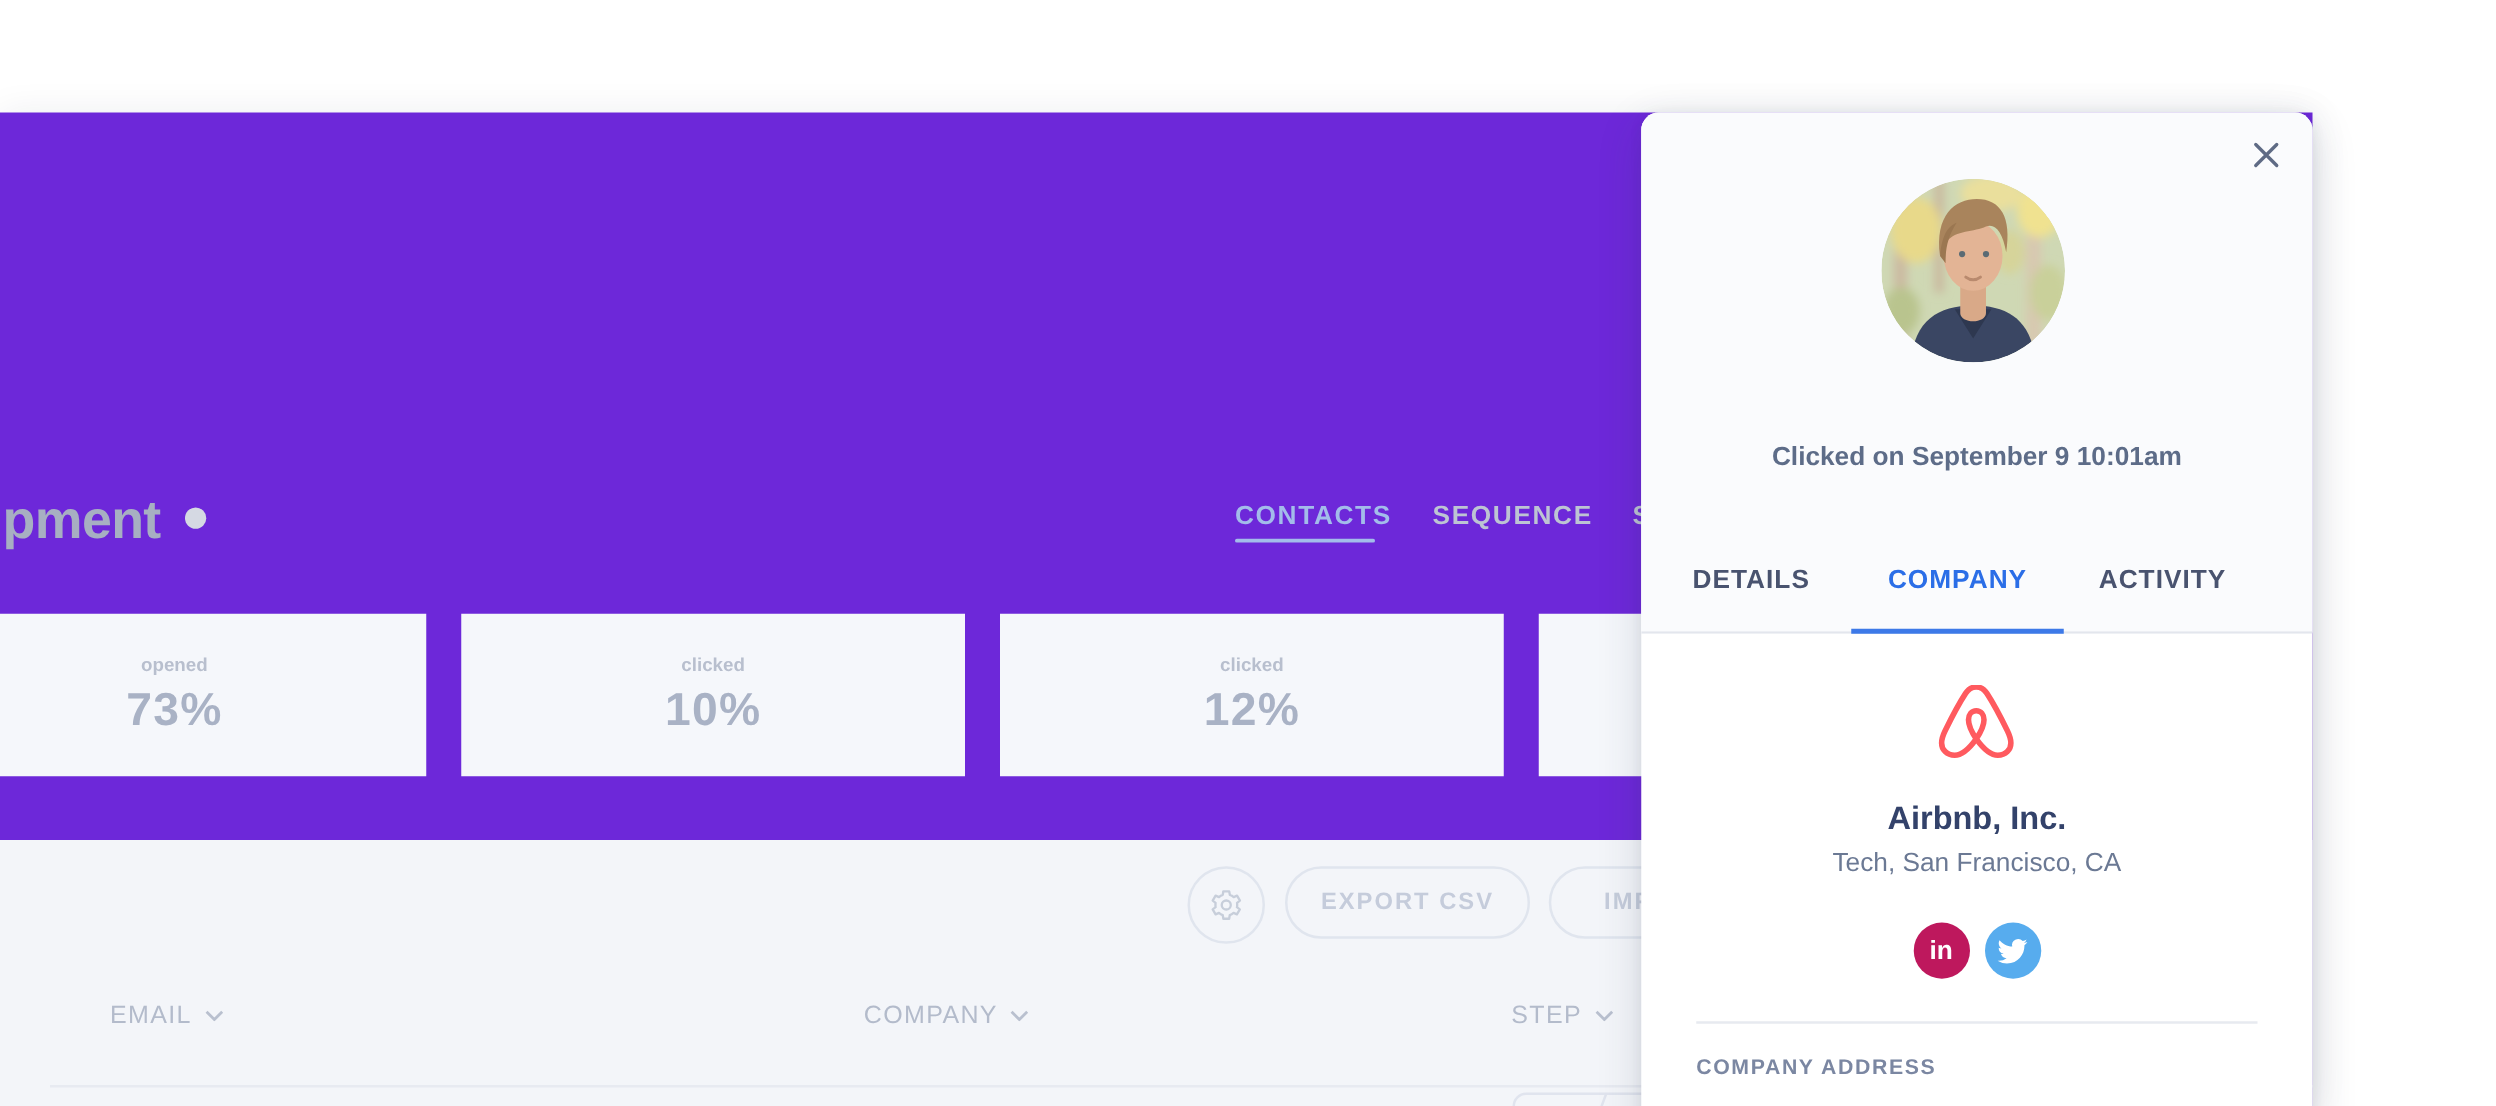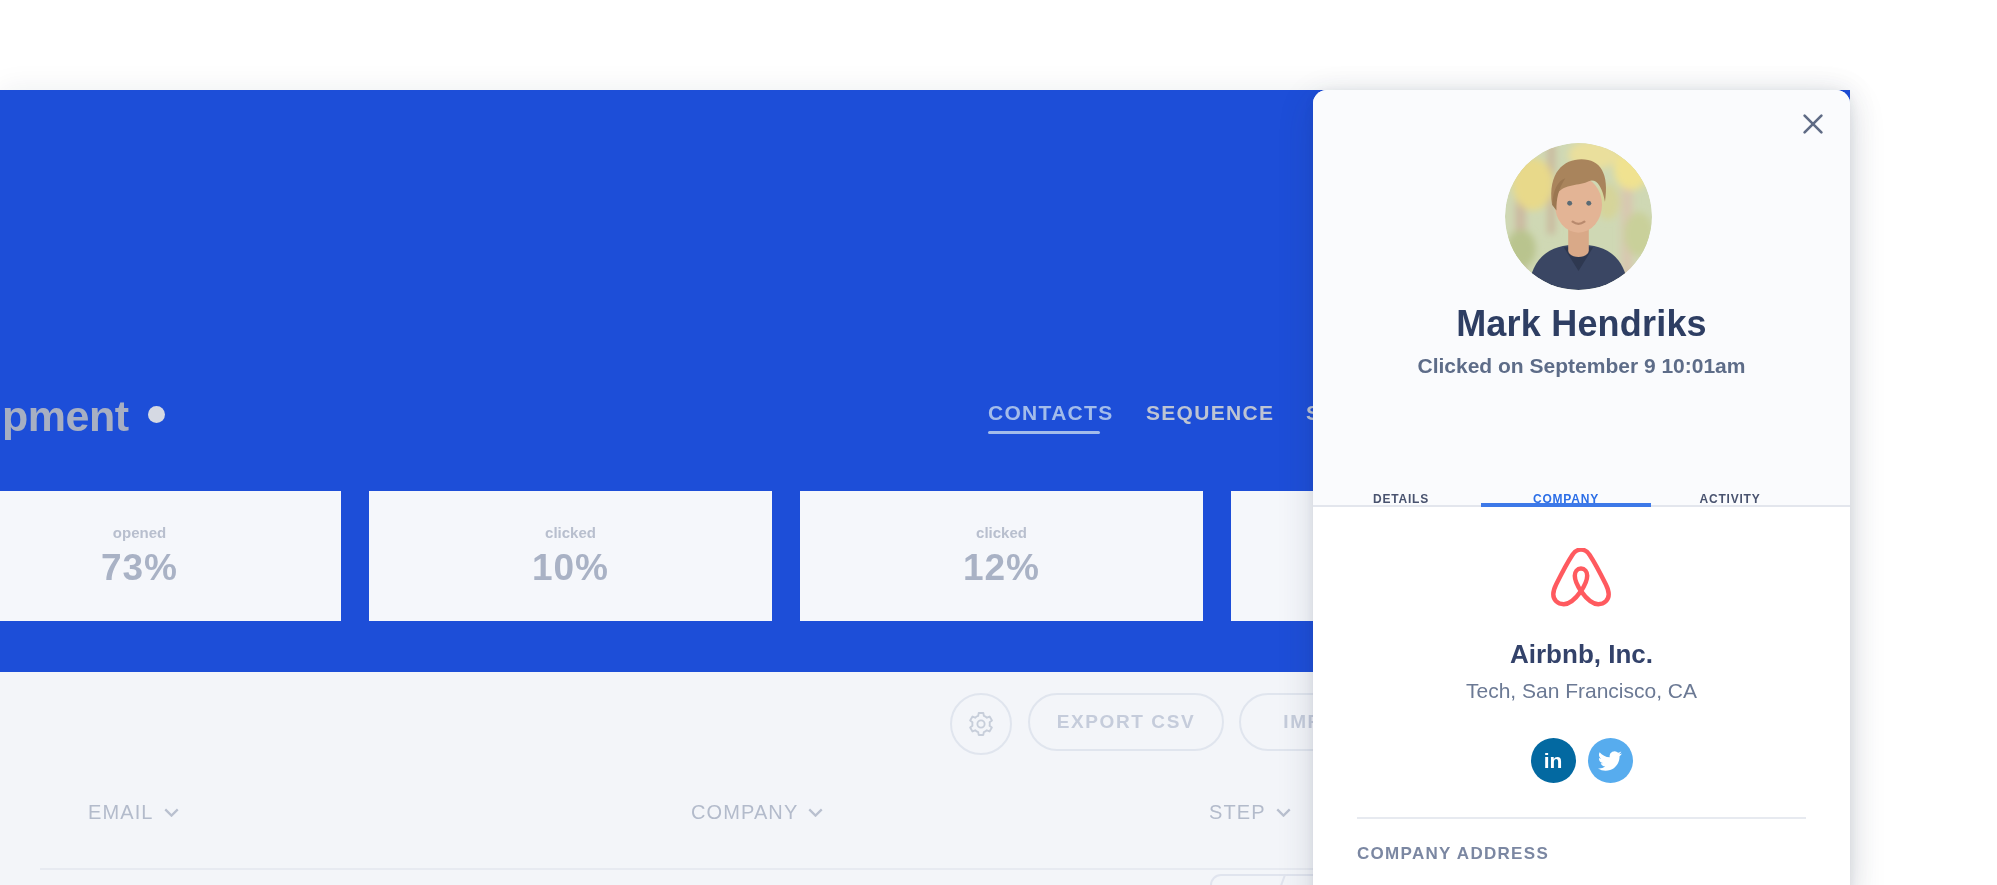--- a/index.html
+++ b/index.html
@@ -5,21 +5,21 @@
   html,body{margin:0;padding:0;background:#fff;}
   .stage{
     position:relative;width:1997px;height:885px;overflow:hidden;
     background:#ffffff;
     font-family:"Liberation Sans","DejaVu Sans",sans-serif;
     -webkit-font-smoothing:antialiased;
   }
   
   .app{
     position:absolute;left:0;top:90px;width:1850px;height:795px;
-    background:#1d4ed8;box-shadow:0 0 28px rgba(30,40,70,.08);
+    background:#6d28d9;box-shadow:0 0 28px rgba(30,40,70,.08);
   }
   .app-title{
     position:absolute;left:2px;top:302px;font-size:43px;font-weight:700;
     color:#a7afc2;letter-spacing:-.5px;white-space:nowrap;
   }
   .app-title-dot{
     position:absolute;left:148px;top:316px;width:17px;height:17px;border-radius:50%;
     background:#d5d9e3;
   }
   .nav-tab{
@@ -87,42 +87,42 @@
   .person-name{
     position:absolute;left:0;top:213px;width:100%;text-align:center;
     font-size:36px;font-weight:700;color:#2e3e63;letter-spacing:.2px;
   }
   .person-status{
     position:absolute;left:0;top:264px;width:100%;text-align:center;
     font-size:21px;font-weight:600;color:#5d6c88;
   }
   .ptab{
     position:absolute;top:362px;transform:translateX(-50%);
-    font-size:12px;font-weight:700;letter-spacing:.8px;color:#49536f;cursor:pointer;white-space:nowrap;margin-top:40px;
+    font-size:21px;font-weight:700;letter-spacing:.8px;color:#49536f;cursor:pointer;white-space:nowrap;
   }
   .ptab.active{color:#2b6ee7;}
   .ptab-indicator{
     position:absolute;left:168px;top:413px;width:170px;height:4px;background:#3d79e8;
   }
   .airbnb-logo{position:absolute;left:237px;top:458px;width:62px;height:64px;}
   .company-name{
     position:absolute;left:0;top:549px;width:100%;text-align:center;
     font-size:26px;font-weight:700;color:#33426a;
   }
   .company-meta{
     position:absolute;left:0;top:589px;width:100%;text-align:center;
     font-size:21px;font-weight:400;color:#6b7994;
   }
   .social-row{
     position:absolute;left:0;top:648px;width:100%;display:flex;justify-content:center;gap:12px;
   }
   .social{
     width:45px;height:45px;border-radius:50%;display:flex;align-items:center;justify-content:center;cursor:pointer;
   }
-  .social.linkedin{background:#0369a1;color:#fff;font-size:21px;font-weight:700;}
+  .social.linkedin{background:#be185d;color:#fff;font-size:21px;font-weight:700;}
   .social.twitter{background:#57acee;}
   .panel-divider{position:absolute;left:44px;top:727px;width:449px;height:2px;background:#e7eaf0;}
   .section-label{
     position:absolute;left:44px;top:754px;font-size:17px;font-weight:700;letter-spacing:1.3px;color:#7b87a2;
   }
 </style>
 </head>
 <body>
 
 <div class="stage">
@@ -252,21 +252,20 @@
           <ellipse cx="50" cy="42" rx="16" ry="19" fill="#e3b495"></ellipse>
           <path d="M32 42 C29 20 40 11 52 11 C65 11 71 21 68 40 C66 29 62 24 57 26 C51 29 40 28 36 34 C34 37 33 39 32 42 Z" fill="#a9845c"></path>
           <path d="M32 42 C33 31 36 26 41 24 C36 32 35 38 35 46 Z" fill="#9b7751"></path>
           <circle cx="44" cy="41" r="1.7" fill="#5b6b74"></circle>
           <circle cx="57" cy="41" r="1.7" fill="#5b6b74"></circle>
           <path d="M46 53.5 q4 3 8 0" stroke="#b98a6e" stroke-width="1.6" fill="none" stroke-linecap="round"></path>
         </g>
       </svg>
     </div>
 
-    <div class="person-name">Mark Hendriks</div>
     <div class="person-status">Clicked on September 9 10:01am</div>
 
     <div class="ptab" style="left:88px;">DETAILS</div>
     <div class="ptab active" style="left:253px;">COMPANY</div>
     <div class="ptab" style="left:417px;">ACTIVITY</div>
     <div class="ptab-indicator"></div>
 
     <div class="airbnb-logo">
       <svg width="62" height="64" viewBox="0 0 64 66">
         <path d="M32 44.5 C27 51.5 20.5 58 14.2 58 C7.6 58 3.4 53.3 3.4 47.8 C3.4 44.8 4.5 41.4 6.3 37.7 C9.8 30.6 18.6 13.9 23.2 6.9 C25.7 3.1 28.4 1.6 32 1.6 C35.6 1.6 38.3 3.1 40.8 6.9 C45.4 13.9 54.2 30.6 57.7 37.7 C59.5 41.4 60.6 44.8 60.6 47.8 C60.6 53.3 56.4 58 49.8 58 C43.5 58 37 51.5 32 44.5 C28.7 39.6 25.6 33.3 25.6 28.7 C25.6 24.3 28.2 21.2 32 21.2 C35.8 21.2 38.4 24.3 38.4 28.7 C38.4 33.3 35.3 39.6 32 44.5 Z" fill="none" stroke="#FF5A5F" stroke-width="4.6" stroke-linecap="round" stroke-linejoin="round"></path>

